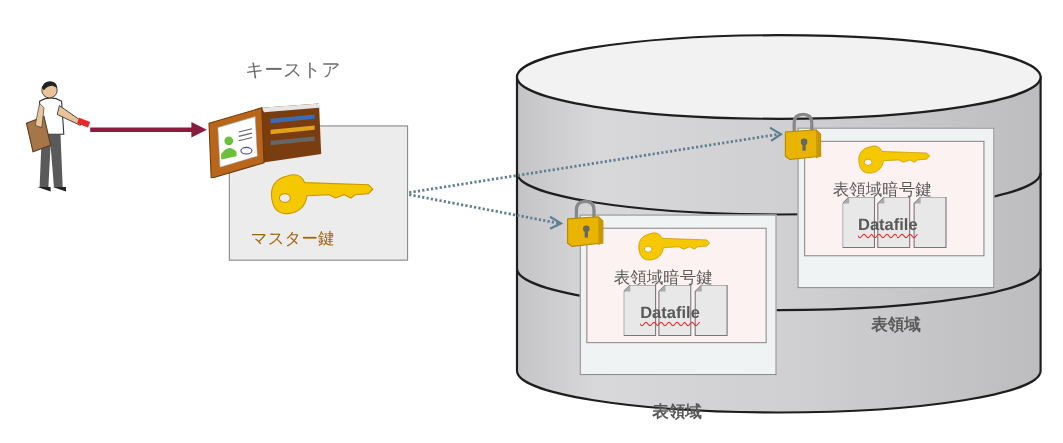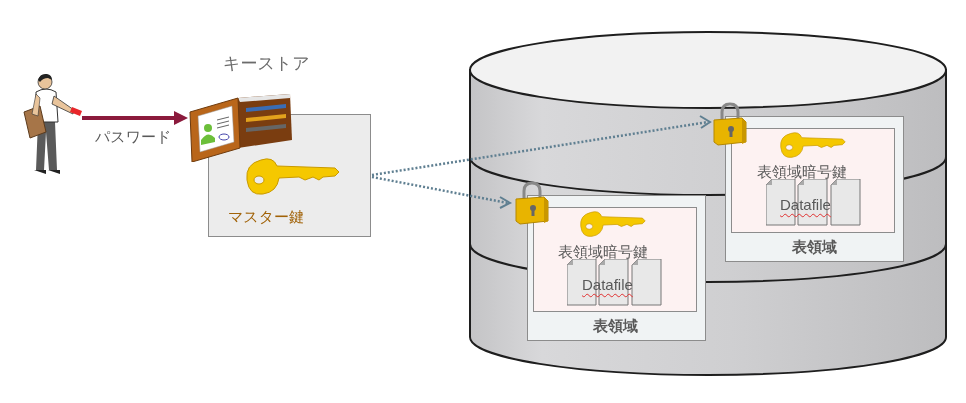--- a/index.html
+++ b/index.html
@@ -8,23 +8,23 @@
   .abs { position: absolute; }
   svg.layer { position: absolute; left: 0; top: 0; }
   .txt { position: absolute; white-space: nowrap; color: #595959; }
   .keystore-title { left: 212px; top: 52px; font-size: 17px; color: #6b6b6b; margin-left: 11px; }
   .pw-label { left: 95px; top: 127px; font-size: 15px; line-height: 21px; color: #595959; }
   .keystore-box { left: 208px; top: 114px; width: 163px; height: 123px; background: #ececec; border: 1px solid #8c8c8c; box-sizing: border-box; }
   .master-label { left: 228px; top: 208px; font-size: 15px; color: #a16207; }
   .ts-outer { position: absolute; background: #f0f3f4; border: 1px solid #8c8c8c; box-sizing: border-box; }
   .ts-inner { position: absolute; background: #fdf2f2; border: 1px solid #8c8c8c; box-sizing: border-box; }
   .ts-key-label { position: absolute; font-size: 15px; color: #595959; white-space: nowrap; font-family: Liberation Serif, serif; }
-  .ts-label { position: absolute; font-size: 15px; font-weight: bold; color: #595959; white-space: nowrap; }
+  .ts-label { position: absolute; font-size: 15px; font-weight: bold; color: #595959; white-space: nowrap; margin-top: 48px; }
   .df-label { position: absolute; font-family: "Liberation Sans", sans-serif; font-size: 15px; color: #595959;
-              text-decoration: underline wavy #e03030; text-decoration-thickness: 1px; text-underline-offset: 3px; white-space: nowrap; }
+              text-decoration: underline wavy #e03030; text-decoration-thickness: 1px; text-underline-offset: 3px; white-space: nowrap; font-weight: bold; }
 </style>
 </head>
 <body>
 
 <svg class="layer" width="966" height="403">
   <defs>
     <linearGradient id="sideGrad" x1="0" x2="1" y1="0" y2="0">
       <stop offset="0" stop-color="#c4c4c6"></stop>
       <stop offset="0.15" stop-color="#d8d8da"></stop>
       <stop offset="0.55" stop-color="#cfcfd1"></stop>
@@ -58,21 +58,20 @@
 
   <path d="M18,24 L14,44 L20,46 L22,28 Z" fill="#e9c49b" stroke="#333" stroke-width="0.6"></path>
 </svg>
 
 <svg class="layer" width="966" height="403" style="pointer-events:none">
   <line x1="82" y1="118" x2="176" y2="118" stroke="#8b1a3c" stroke-width="4"></line>
   <polygon points="174,111 188,118 174,125" fill="#8b1a3c"></polygon>
 </svg>
 
 <div class="txt pw-label">
-  <div>パスワード</div>
 </div>
 
 <div class="txt keystore-title">キーストア</div>
 <div class="abs keystore-box"></div>
 
 <svg class="abs" style="left:186px; top:90px;" width="110" height="72" viewBox="0 0 110 72">
   <path d="M52,8 L104,4 L106,50 L52,58 Z" fill="#7a3d10"></path>
   <path d="M52,8 L104,4 L104,8 L54,12 Z" fill="#e6e6e6"></path>
   <path d="M4,22 L52,8 L54,58 L6,72 Z" fill="#b9661a" stroke="#6e3a0c" stroke-width="1"></path>
   <path d="M12,26 L46,16 L48,52 L14,62 Z" fill="#ffffff" stroke="#999" stroke-width="0.5"></path>

